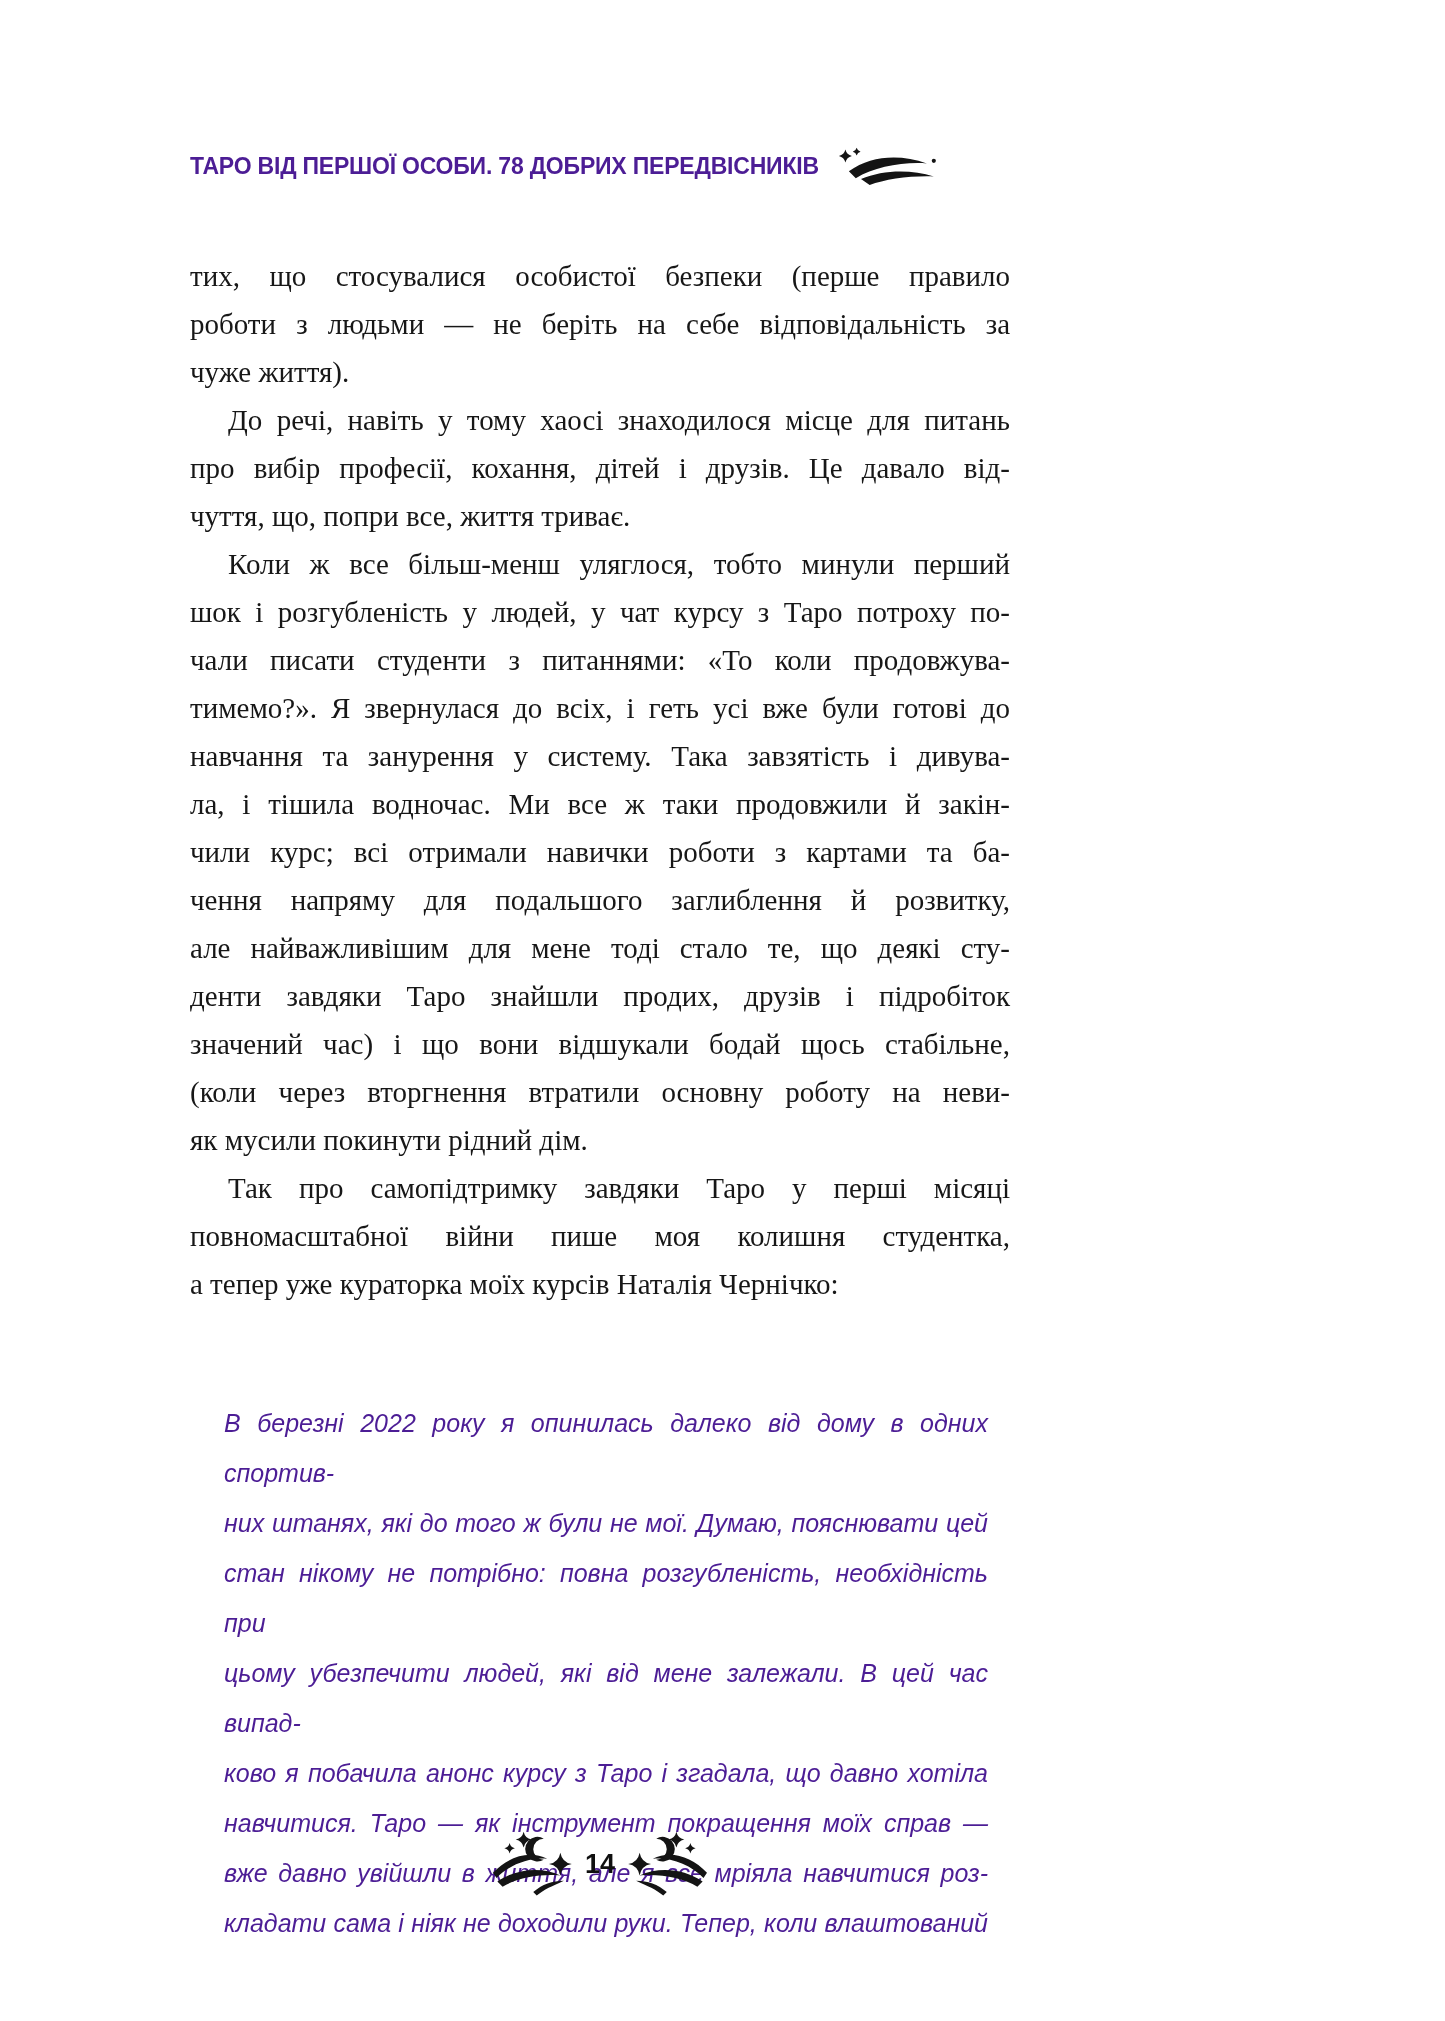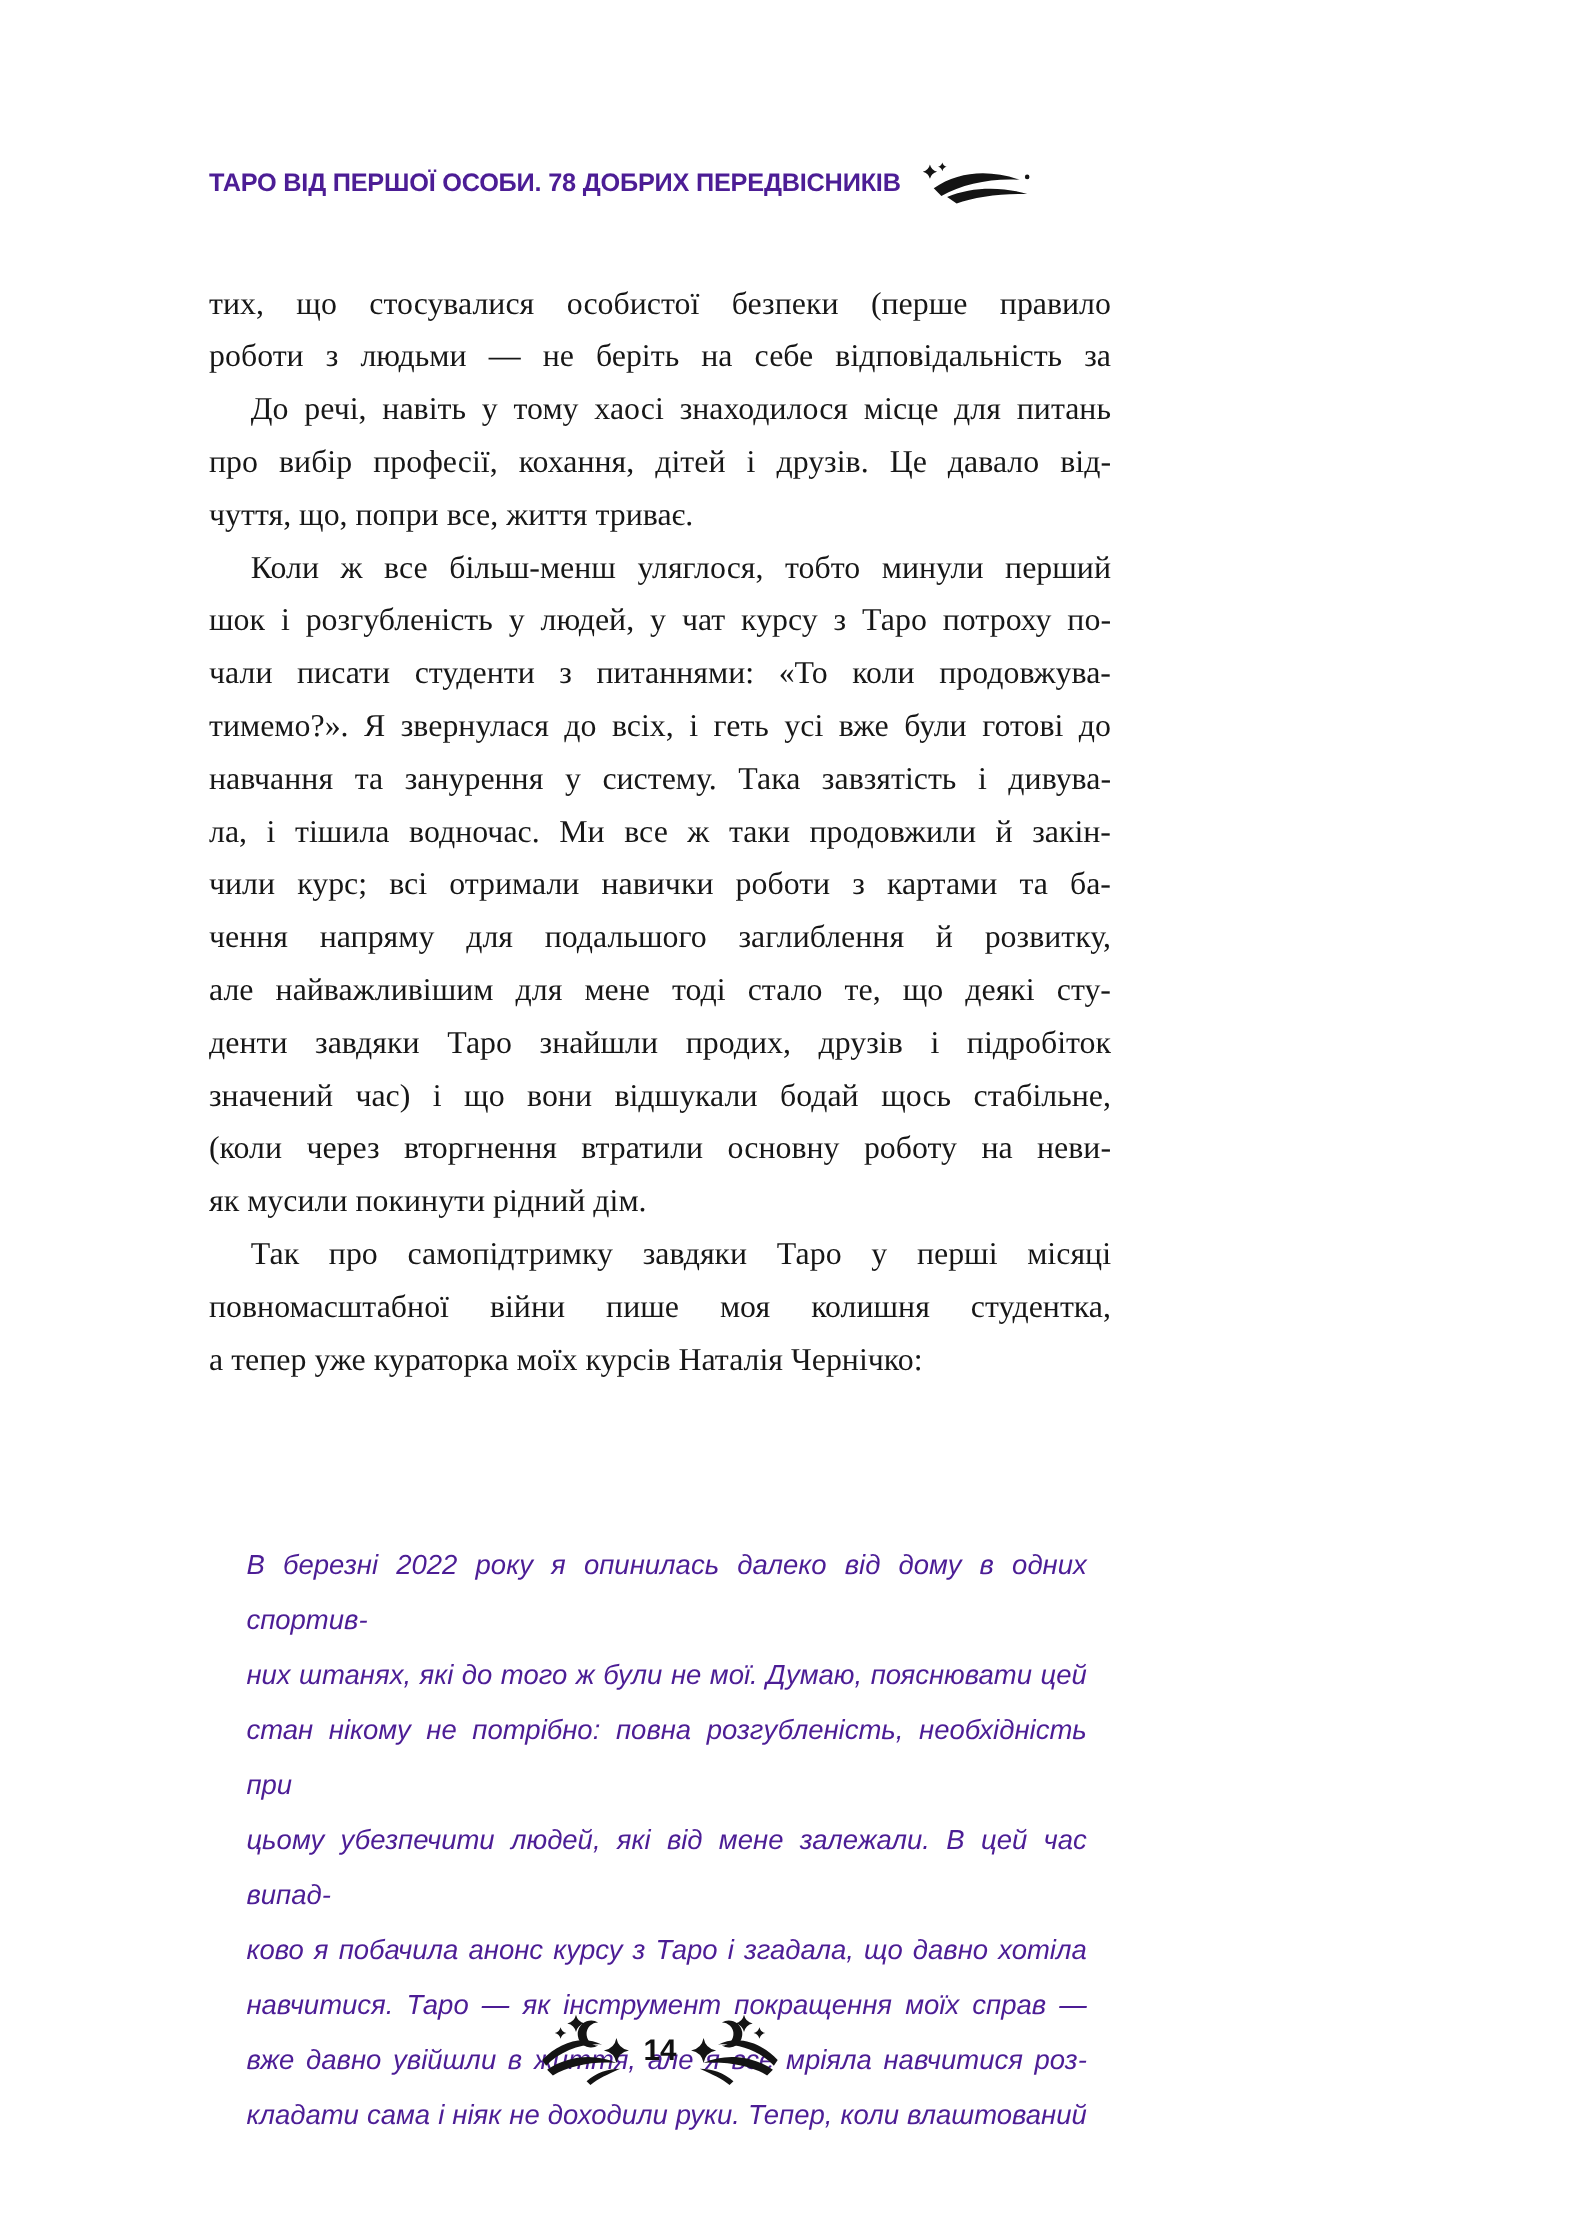--- a/index.html
+++ b/index.html
@@ -56,20 +56,21 @@
         <path d="M16 30 C42 12 74 10 106 21 C78 19 46 25 24 38 Z"></path>
         <path d="M30 39 C56 28 88 28 114 36 C88 35 58 39 40 46 Z"></path>
         <circle cx="114" cy="18" r="2.4"></circle>
       </g>
     </svg>
   </header>
 
   <main class="body-text" id="body-text">
       <div class="line">тих, що стосувалися особистої безпеки (перше правило</div>
       <div class="line">роботи з людьми — не беріть на себе відповідальність за</div>
+      <div class="line para-end">чуже життя).</div>
       <div class="line indent">До речі, навіть у тому хаосі знаходилося місце для питань</div>
       <div class="line">про вибір професії, кохання, дітей і друзів. Це давало від-</div>
       <div class="line para-end">чуття, що, попри все, життя триває.</div>
       <div class="line indent">Коли ж все більш-менш уляглося, тобто минули перший</div>
       <div class="line">шок і розгубленість у людей, у чат курсу з Таро потроху по-</div>
       <div class="line">чали писати студенти з питаннями: «То коли продовжува-</div>
       <div class="line">тимемо?». Я звернулася до всіх, і геть усі вже були готові до</div>
       <div class="line">навчання та занурення у систему. Така завзятість і дивува-</div>
       <div class="line">ла, і тішила водночас. Ми все ж таки продовжили й закін-</div>
       <div class="line">чили курс; всі отримали навички роботи з картами та ба-</div>

